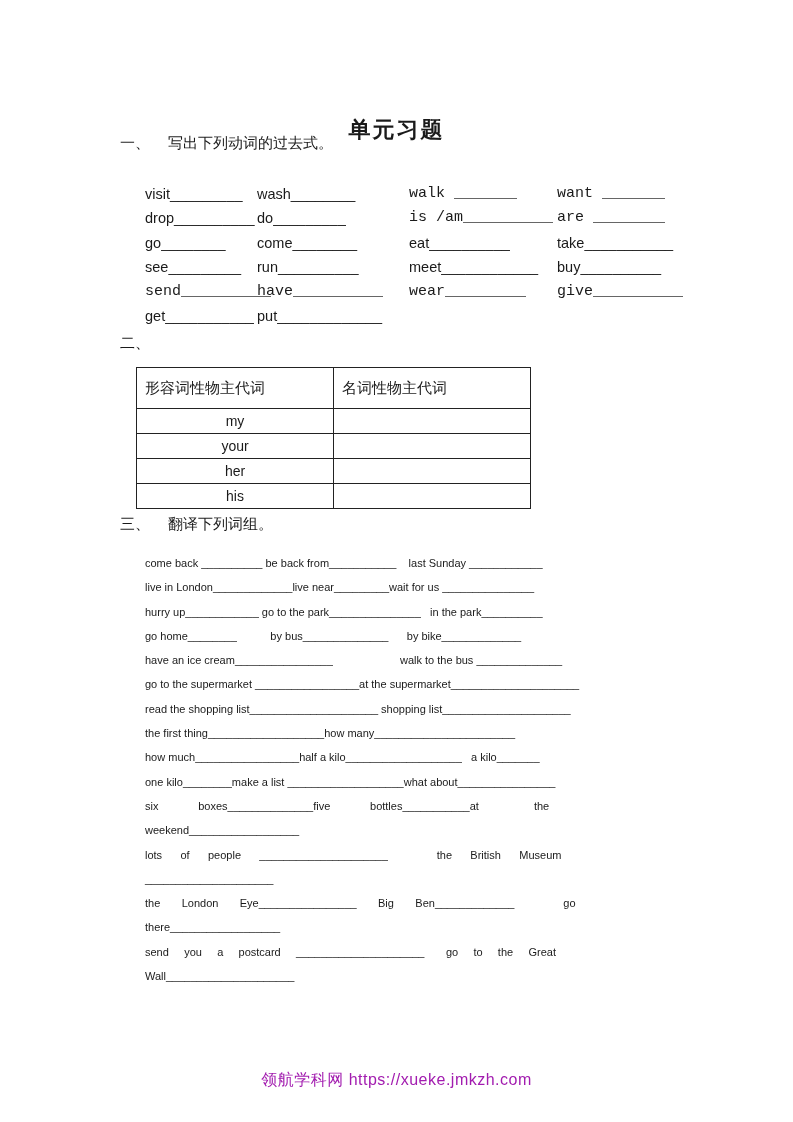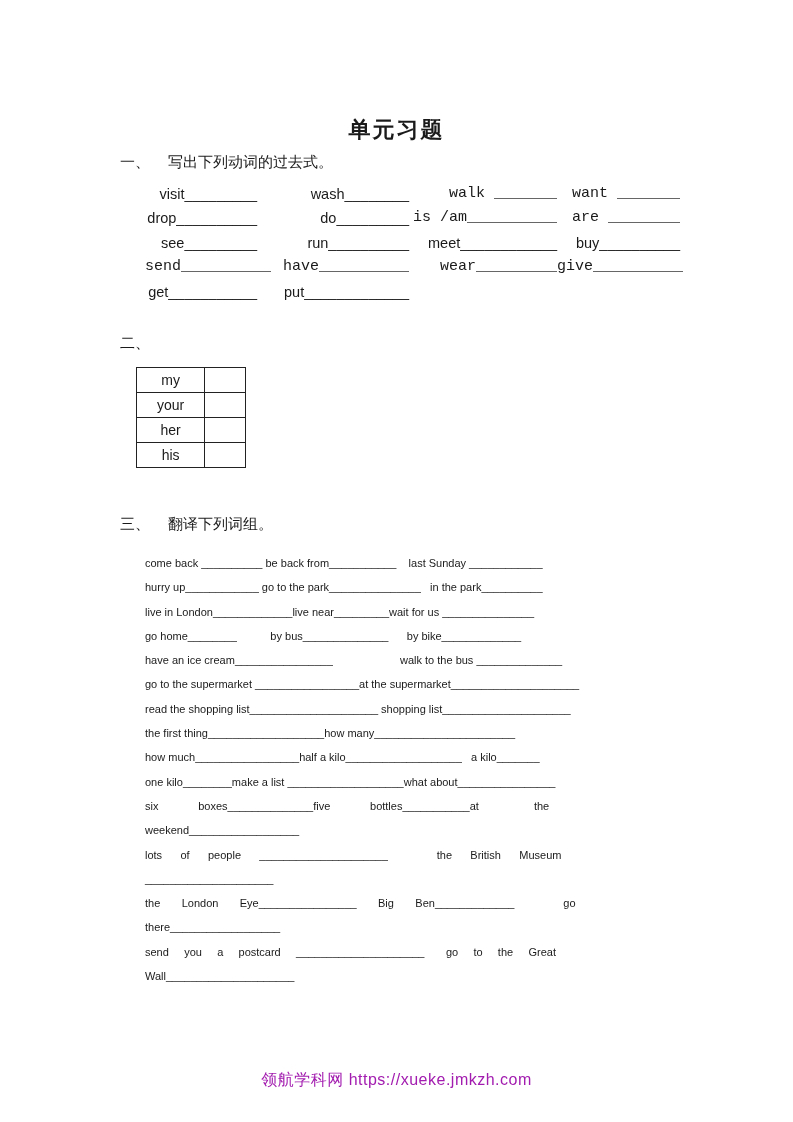--- a/index.html
+++ b/index.html
@@ -9,28 +9,28 @@
   }
   .page{position:relative;width:793px;height:1102px;background:#ffffff;overflow:hidden;}
 
   .title{
     position:absolute;top:100px;left:0;width:100%;
     text-align:center;font-size:22px;font-weight:700;letter-spacing:2px;
   }
 
   .sec-head{position:absolute;left:120px;font-size:15px;white-space:pre;}
   .sec-head .gap{margin-left:18px;}
-  #s1h{top:153px;}
+  #s1h{top:134px;}
   #s2h{top:334px;}
   #s3h{top:515px;font-family:Liberation Serif, serif;}
 
   .verb-grid{position:absolute;top:182px;left:145px;width:535px;}
   .vrow{
     display:grid;grid-template-columns:112px 152px 148px 1fr;
-    height:24.4px;line-height:24.4px;font-size:14.5px;white-space:pre;text-align:right;
+    height:24.4px;line-height:24.4px;font-size:14.5px;white-space:pre;
   }
   .tnr{font-family:Liberation Mono, monospace;font-size:15px;}
 
   table.pronoun{position:absolute;top:367px;left:136px;border-collapse:collapse;background:#fff;}
   table.pronoun th{
     width:180px;border:1px solid #222;font-weight:400;text-align:left;
     padding:0 8px;height:40px;font-size:15px;
   }
   table.pronoun td{
     border:1px solid #222;height:24px;font-size:14px;padding:0 20px;
@@ -61,20 +61,26 @@
       <span class="tnr">walk _______</span>
       <span class="tnr">want _______</span>
     </div>
     <div class="vrow">
       <span>drop__________</span>
       <span>do_________</span>
       <span class="tnr">is /am__________</span>
       <span class="tnr">are ________</span>
     </div>
     <div class="vrow">
+      <span>go________</span>
+      <span>come________</span>
+      <span>eat__________</span>
+      <span>take___________</span>
+    </div>
+    <div class="vrow">
       <span>see_________</span>
       <span>run__________</span>
       <span>meet____________</span>
       <span>buy__________</span>
     </div>
     <div class="vrow">
       <span class="tnr">send__________</span>
       <span class="tnr">have__________</span>
       <span class="tnr">wear_________</span>
       <span class="tnr">give__________</span>
@@ -84,20 +90,24 @@
       <span>put_____________</span>
       <span></span>
       <span></span>
     </div>
   </div>
 
   <div class="sec-head" id="s2h"><span>二、</span></div>
 
   <table class="pronoun">
     <tbody>
+        <tr>
+      <th>形容词性物主代词</th>
+      <th>名词性物主代词</th>
+    </tr>
     <tr>
       <td class="ctr">my</td>
       <td></td>
     </tr>
     <tr>
       <td class="ctr">your</td>
       <td></td>
     </tr>
     <tr>
       <td class="ctr">her</td>
@@ -107,22 +117,22 @@
       <td class="ctr">his</td>
       <td></td>
     </tr>
   </tbody>
     </table>
 
   <div class="sec-head" id="s3h"><span>三、</span><span class="gap">翻译下列词组。</span></div>
 
   <div class="phrases">
     <div class="phrase">come back __________ be back from___________    last Sunday ____________</div>
+    <div class="phrase">live in London_____________live near_________wait for us _______________</div>
     <div class="phrase">hurry up____________ go to the park_______________   in the park__________</div>
-    <div class="phrase">live in London_____________live near_________wait for us _______________</div>
     <div class="phrase">go home________           by bus______________      by bike_____________</div>
     <div class="phrase">have an ice cream________________                      walk to the bus ______________</div>
     <div class="phrase">go to the supermarket _________________at the supermarket_____________________</div>
     <div class="phrase">read the shopping list_____________________ shopping list_____________________</div>
     <div class="phrase">the first thing___________________how many_______________________</div>
     <div class="phrase">how much_________________half a kilo___________________   a kilo_______</div>
     <div class="phrase">one kilo________make a list ___________________what about________________</div>
     <div class="phrase">six             boxes______________five             bottles___________at                  the
 weekend__________________</div>
     <div class="phrase">lots      of      people      _____________________                the      British      Museum

